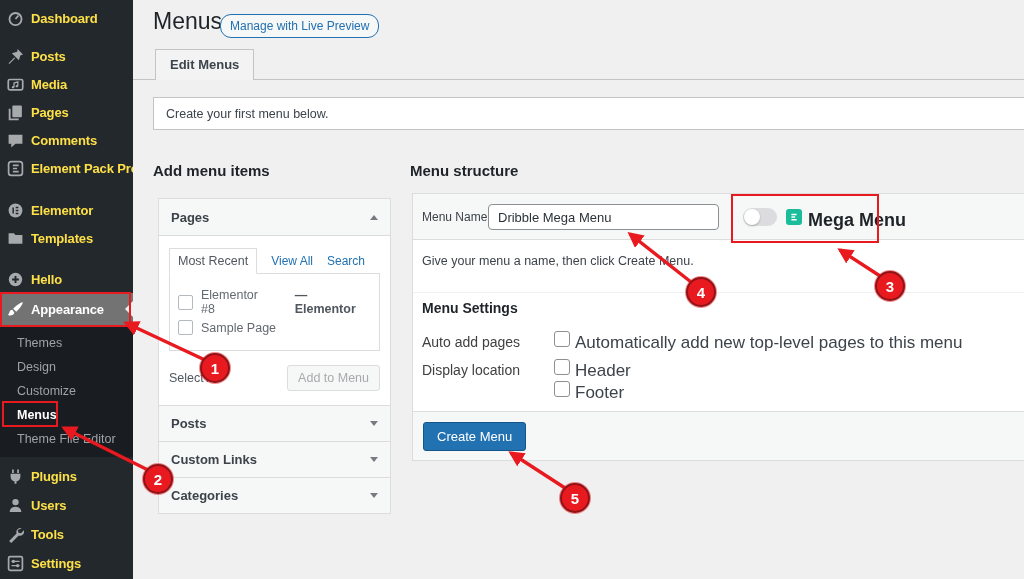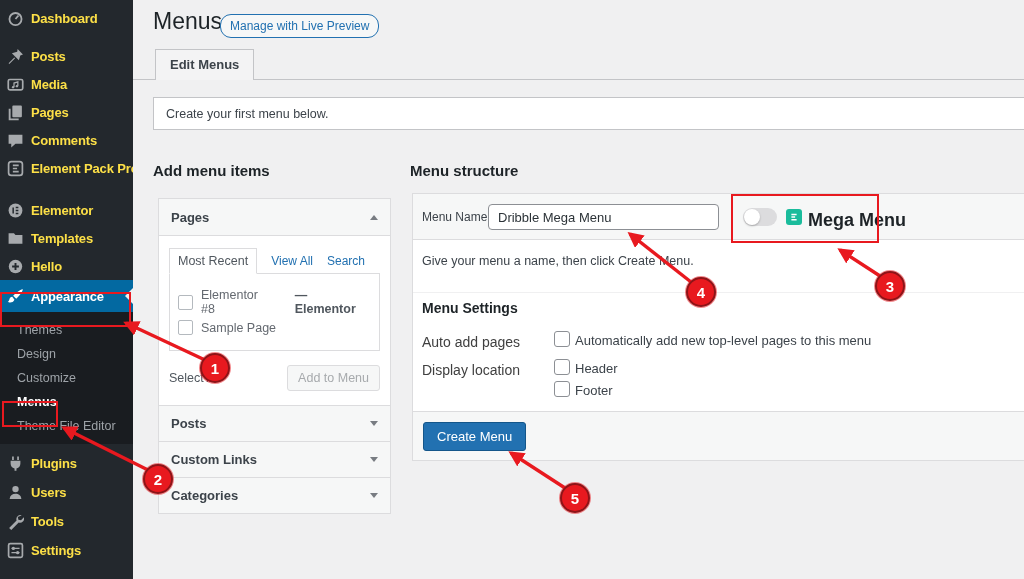--- a/index.html
+++ b/index.html
@@ -9,23 +9,23 @@
     font-family:"Liberation Sans",sans-serif;font-size:13px;
   }
   ul{margin:0;padding:0;list-style:none}
   
   .sidebar{position:absolute;left:0;top:0;width:133px;height:579px;background:#23282d;z-index:1}
   .menu{padding-top:4px}
   .menu-item{display:flex;align-items:center;height:28px;padding:0 7px;
     color:#fde047;font-size:13px;font-weight:600;letter-spacing:-0.15px;cursor:pointer;white-space:nowrap;overflow:hidden}
   .mi-icon{width:17px;height:17px;margin-right:7px;color:#a7aaad;display:inline-flex;flex:0 0 auto}
   .mi-icon svg{width:17px;height:17px}
-  .menu-item.active{background:#0369a1;height:32px;position:relative;color:#fff}
+  .menu-item.active{background:#737373;height:32px;position:relative;color:#fff}
   .menu-item.active .mi-icon{color:#fff}
-  .mt10{margin-top:10px}.mt14{margin-top:14px}.mt13{}
+  .mt10{margin-top:10px}.mt14{margin-top:14px}.mt13{margin-top:13px}
   .wp-arrow{position:absolute;right:0;top:50%;margin-top:-8px;width:0;height:0;
     border:8px solid transparent;border-right-color:#f0f0f1}
   .submenu{background:#191c20;padding:6px 0}
   .submenu li{height:24px;line-height:24px;padding-left:17px;color:#9ea3a8;font-size:12.5px;cursor:pointer}
   .submenu li.current{color:#fff;font-weight:700}
   
   .content{position:absolute;left:133px;top:0;right:0;bottom:0}
   .page-title{position:absolute;left:20px;top:8px;margin:0;font-size:23px;font-weight:400;color:#1d2327}
   .lp-btn{position:absolute;left:87px;top:14px;padding:4px 9px;font-size:12px;color:#2271b1;
     border:1px solid #2271b1;background:#f6f7f7;border-radius:11px;cursor:pointer;font-family:inherit}
@@ -63,21 +63,21 @@
     border:1px solid #8c8f94;border-radius:4px;padding:0 9px;font-size:13px;color:#2c3338;background:#fff;font-family:inherit}
   .toggle{position:absolute;left:330px;top:14px;width:34px;height:18px;border-radius:9px;background:#dcdcde;cursor:pointer}
   .knob{position:absolute;left:1px;top:1px;width:16px;height:16px;border-radius:50%;background:#fff;box-shadow:0 1px 2px rgba(0,0,0,.25)}
   .ep-badge{position:absolute;left:373px;top:15px;width:16px;height:16px;border-radius:3px;background:#1abc9c;display:flex;align-items:center;justify-content:center}
   .mega-label{position:absolute;left:395px;top:16px;font-size:18px;font-weight:700;color:#1d2327}
   .hint-row{position:absolute;left:0;right:0;top:46px;height:53px;box-sizing:border-box;
     border-bottom:1px solid #f0f0f1;padding:14px 0 0 9px;font-size:12.5px;color:#3c434a}
   .ms-heading{position:absolute;left:9px;top:106px;font-size:14px;font-weight:700;color:#1d2327}
   .form-label{position:absolute;left:9px;color:#404040;font-size:14px}
   .cb2{position:absolute;width:14px;height:14px;border:1px solid #8c8f94;border-radius:3px;background:#fff;cursor:pointer}
-  .opt-text{position:absolute;font-size:13px;color:#3c434a}
+  .opt-text{position:absolute;font-size:17px;color:#3c434a}
   .foot-row{position:absolute;left:0;right:0;bottom:0;height:49px;background:#f6f7f7;border-top:1px solid #dcdcde;box-sizing:border-box}
   .create-btn{position:absolute;left:10px;top:10px;background:#2271b1;border:1px solid #14568a;color:#fff;
     font-size:13px;padding:6px 13px;border-radius:3px;cursor:pointer;font-family:inherit}
   
   .ann-box{position:absolute;border:2px solid #e8191f;z-index:6;pointer-events:none;box-sizing:border-box}
   .arrows{position:absolute;left:0;top:0;z-index:5;pointer-events:none}
   .ann-circle{position:absolute;width:30px;height:30px;border-radius:50%;background:#e8191f;
     border:2px solid #8e1418;box-shadow:0 0 0 1px rgba(232,25,31,.5);box-sizing:border-box;color:#fff;
     font-weight:700;font-size:15px;display:flex;align-items:center;justify-content:center;z-index:7;pointer-events:none}
 </style>

